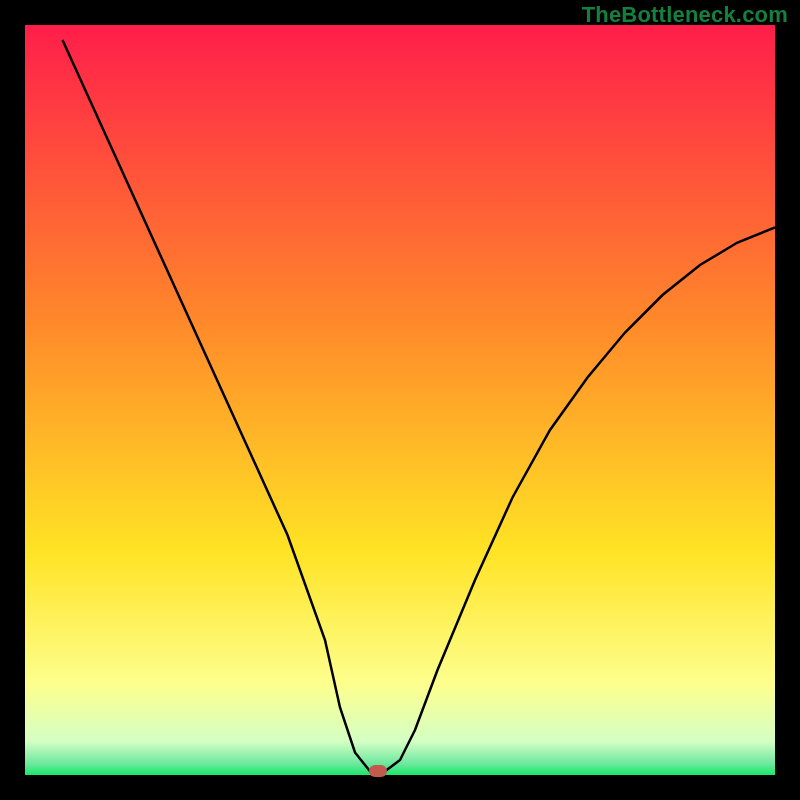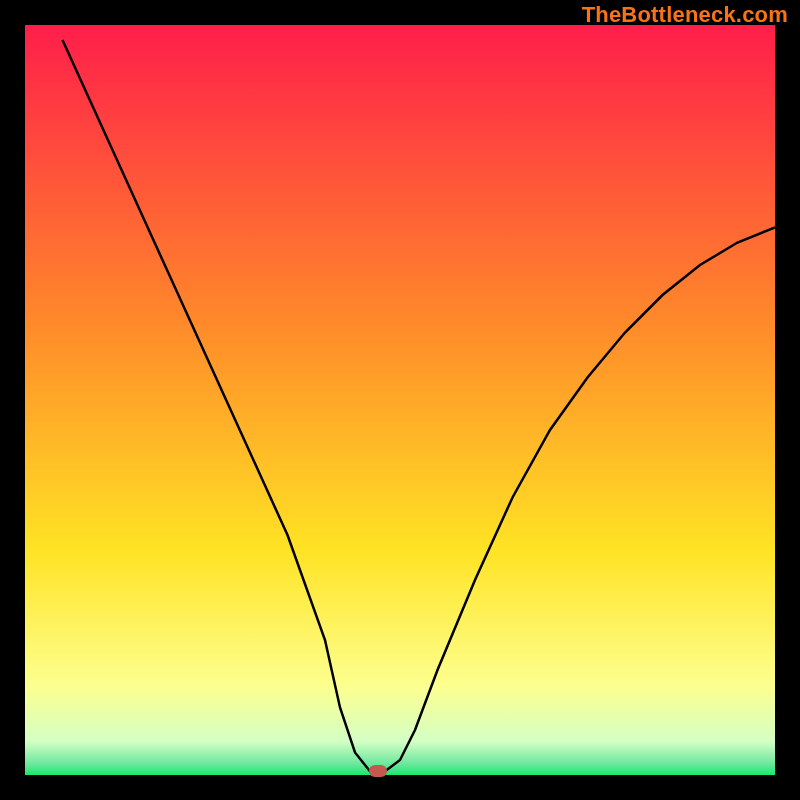--- a/index.html
+++ b/index.html
@@ -14,21 +14,21 @@
   .frame {
     position: relative;
     width: 800px;
     height: 800px;
     background: #000;
   }
   .watermark {
     position: absolute;
     top: 2px;
     right: 12px;
-    color: #f97316;
+    color: #15803d;
     font-size: 22px;
     font-weight: 600;
     letter-spacing: 0.2px;
     z-index: 10;
   }
   .plot {
     position: absolute;
     left: 25px;
     top: 25px;
     width: 750px;

